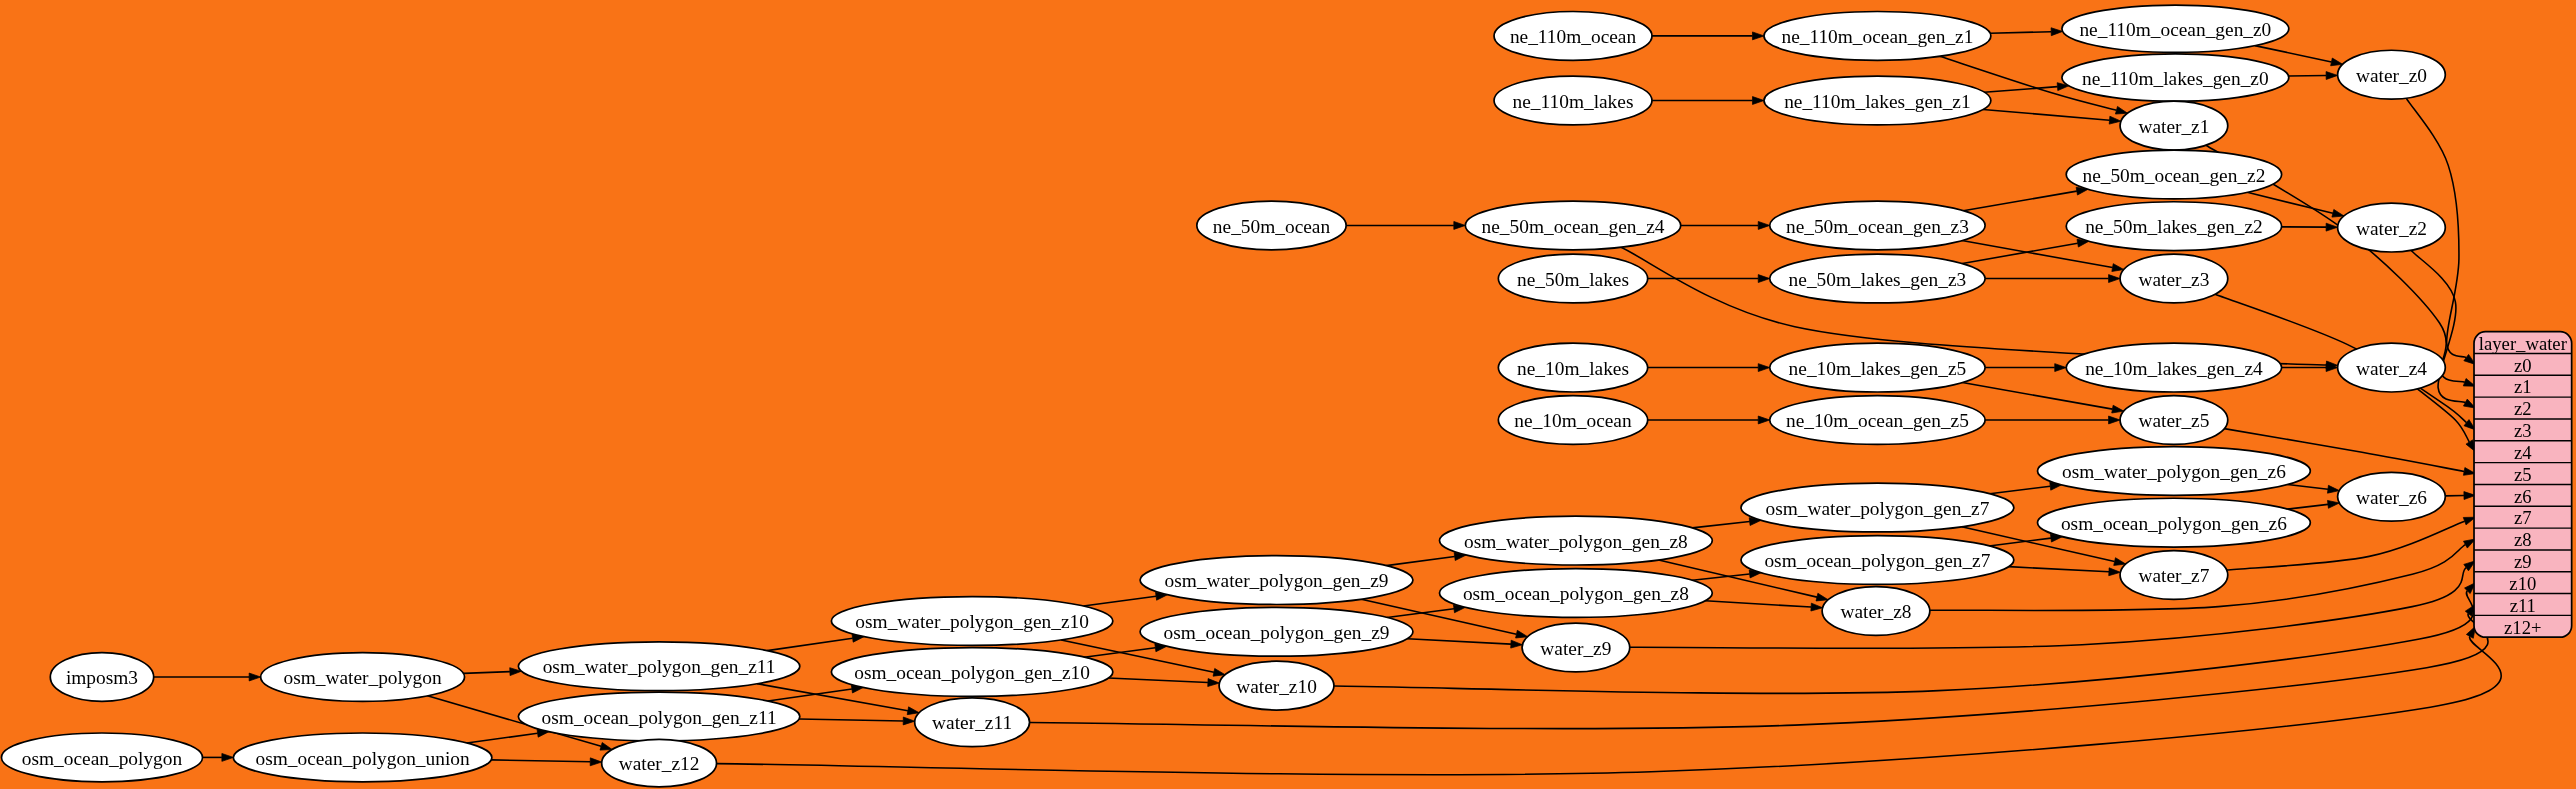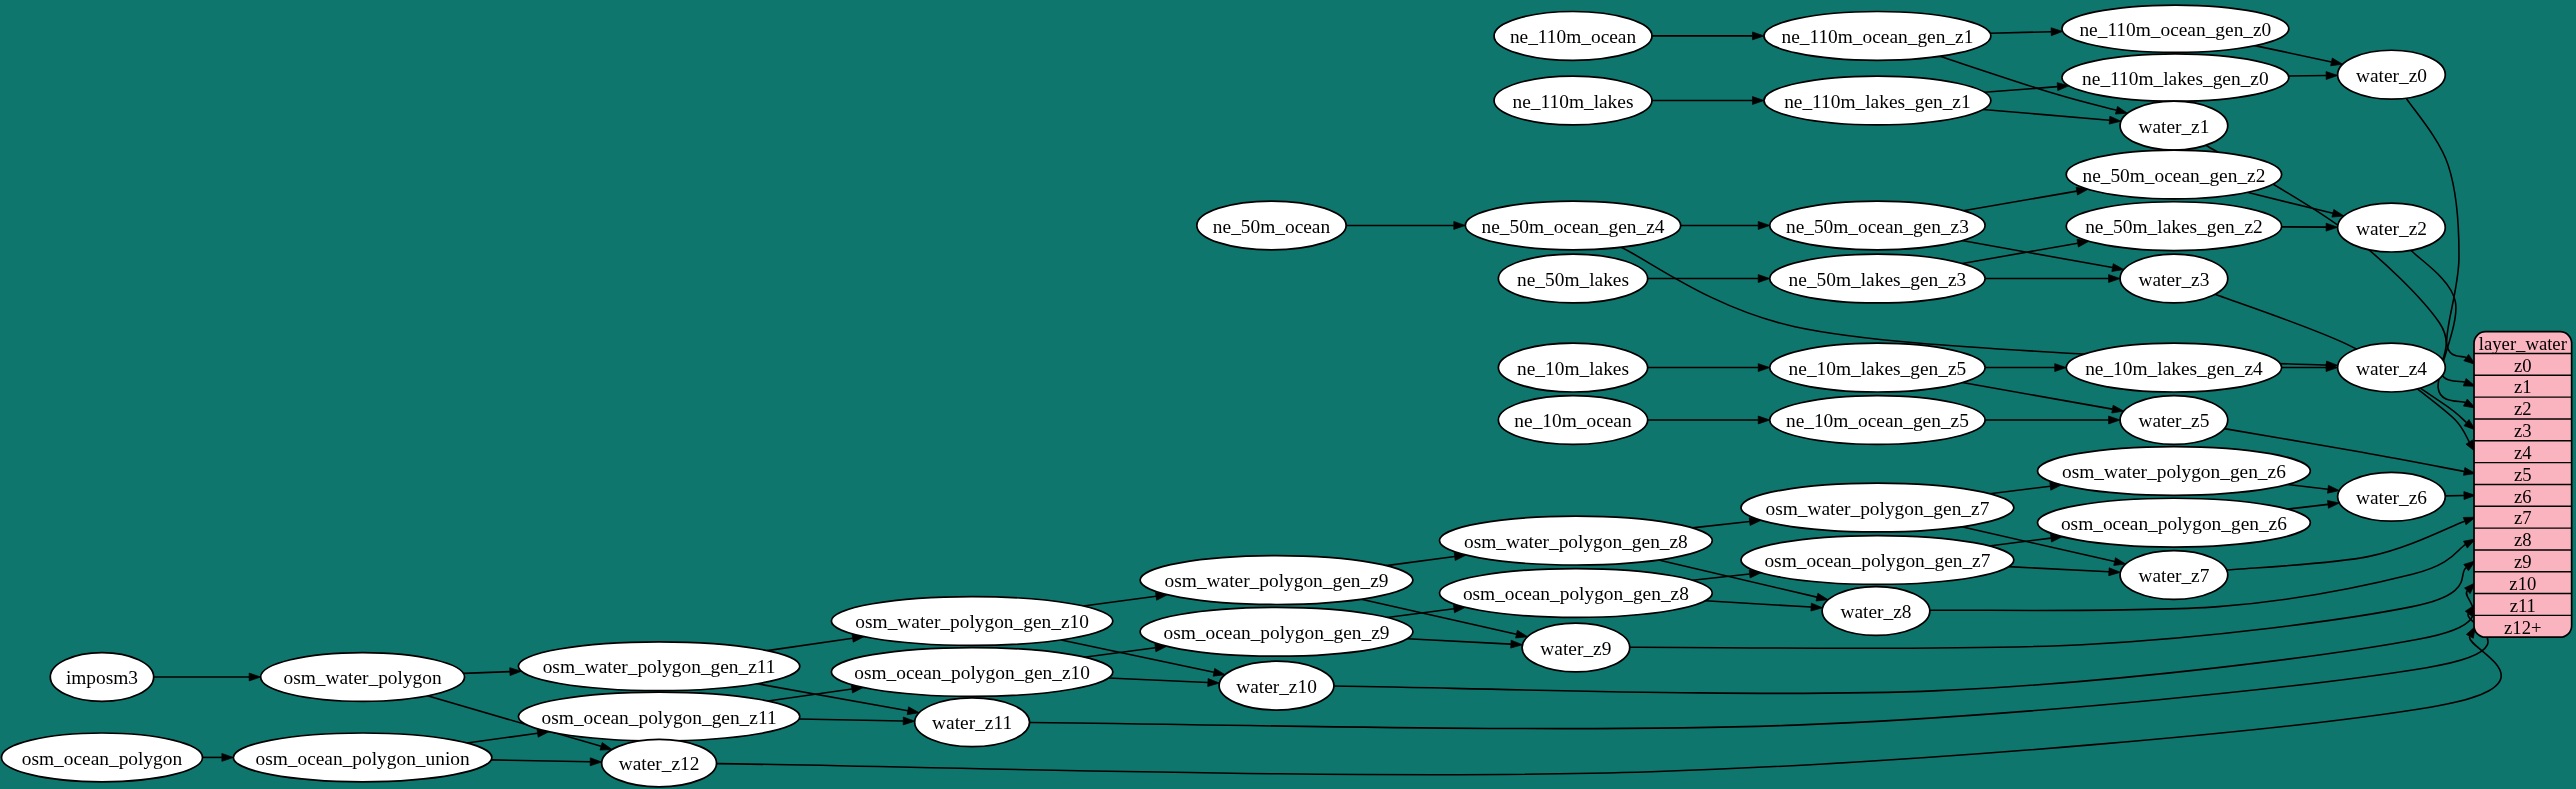--- a/index.html
+++ b/index.html
@@ -1,16 +1,16 @@
 <!DOCTYPE html>
 <html style="font-size:11.5px"><head>
 <meta charset="utf-8">
 <style>
   html,body{margin:0;padding:0;background:#ffffff;}
-  #stage{position:relative;width:2576px;height:789px;background:#0f766e;overflow:hidden;}
+  #stage{position:relative;width:2576px;height:789px;background:#f97316;overflow:hidden;}
   svg{display:block;}
   text{font-family:"Liberation Serif","DejaVu Serif",serif;fill:#000000;}
   .node-label{font-size:27px;}
   .table-label{font-size:26px;}
 </style>
 </head>
 <body>
 
 <div id="stage">
   <svg id="graph" width="2576" height="789" viewBox="0 0 3588 1099" xmlns="http://www.w3.org/2000/svg">

